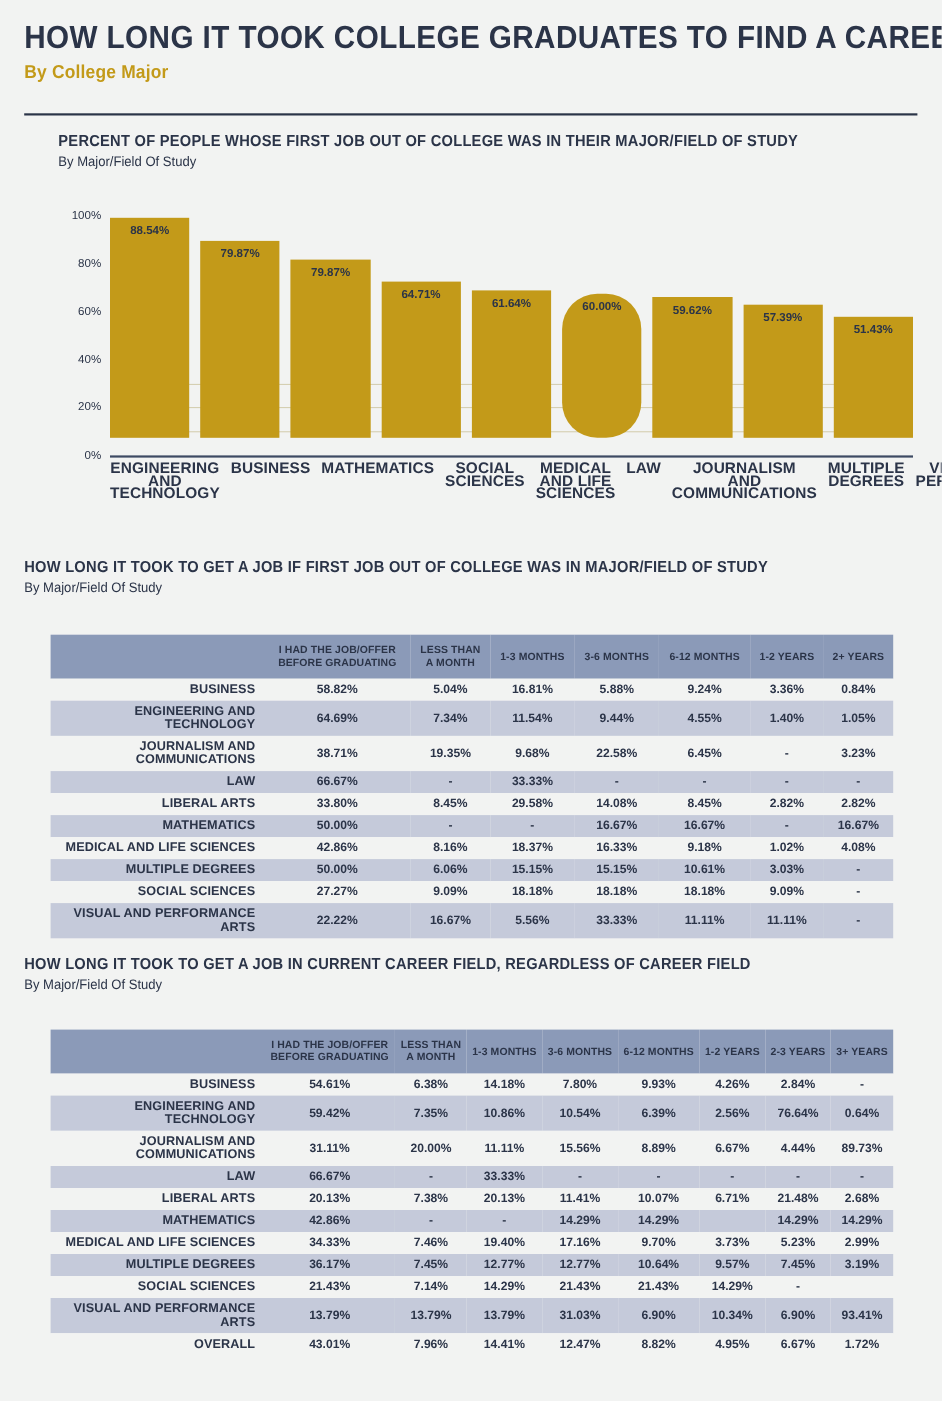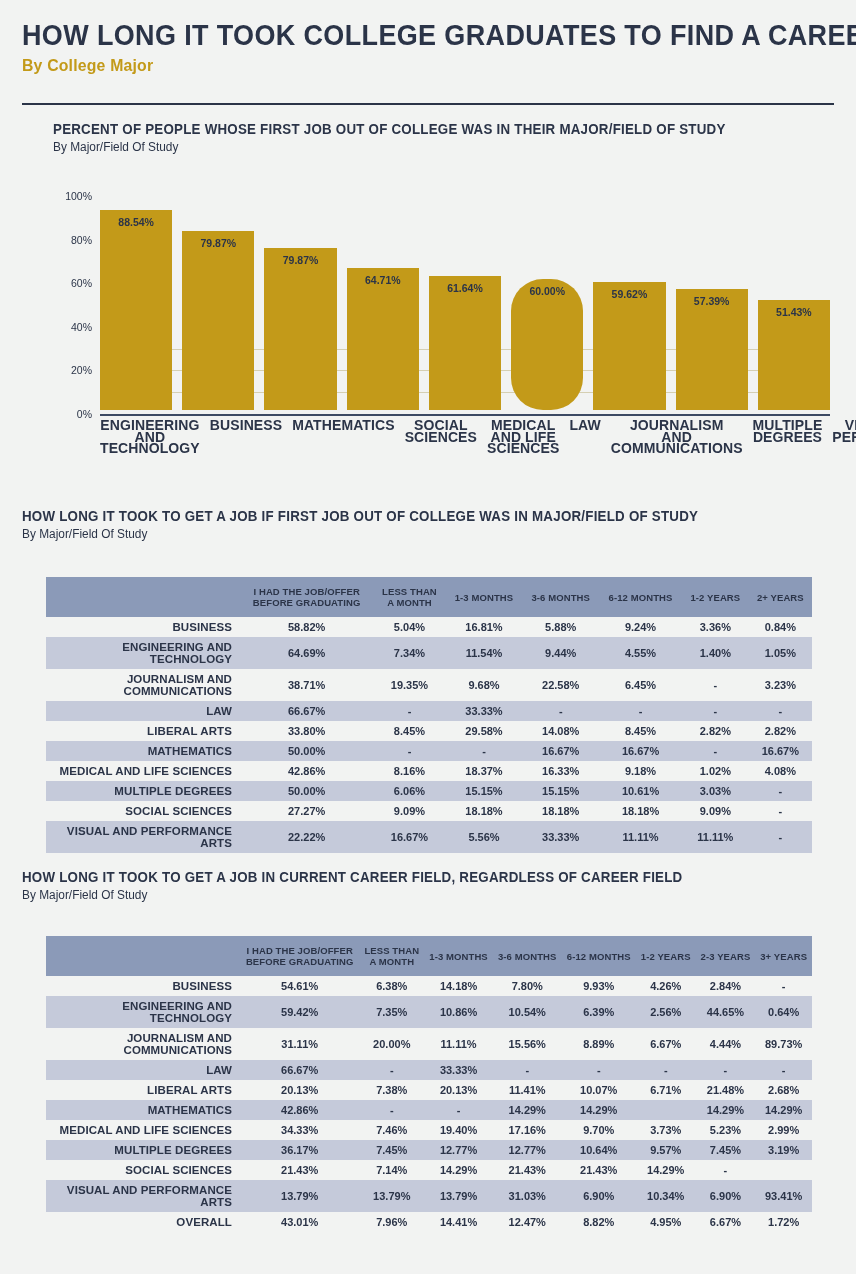--- a/index.html
+++ b/index.html
@@ -42,21 +42,21 @@
   .chart{position:absolute;left:22px;top:182px;width:812px;height:290px;}
   .plot{position:absolute;left:78px;top:14px;width:730px;height:218px;}
   .axis-x{position:absolute;left:78px;top:232px;width:730px;height:2px;background:#3d4a63;}
   .ytick{position:absolute;right:0;font-size:10.5px;color:#2b3448;transform:translateY(-50%);
          text-align:right;width:52px;}
   .ylabels{position:absolute;left:10px;top:14px;width:60px;height:218px;}
   .gridrow{position:absolute;left:0;width:100%;height:1px;background:rgba(160,140,60,.35);}
   .bars{position:absolute;left:0;bottom:0;width:100%;height:100%;display:flex;
         align-items:flex-end;gap:10px;}
   .barcol{position:relative;flex:1 1 0;height:100%;}
-  .bar{position:absolute;left:0;right:0;bottom:4px;background:#c39a19;}
+  .bar{position:absolute;left:0;right:0;bottom:16px;background:#c39a19;}
   .barval{position:absolute;left:0;right:0;top:6px;text-align:center;
           font-size:10.5px;font-weight:700;color:#2b3448;}
   .xlabels{position:absolute;left:78px;top:238px;width:730px;display:flex;gap:10px;}
   .xlab{flex:1 1 0;text-align:center;font-size:14px;line-height:11.5px;
         font-weight:700;text-transform:uppercase;color:#2b3448;letter-spacing:.1px;}
 
   
   .tbl{position:absolute;left:46px;width:766px;border-collapse:collapse;
        font-size:11px;color:#2b3448;}
   .tbl.t1{top:577px;}
@@ -386,21 +386,21 @@
           <td>-</td>
         </tr>
         <tr>
           <td class="c0">Engineering and Technology</td>
           <td>59.42%</td>
           <td>7.35%</td>
           <td>10.86%</td>
           <td>10.54%</td>
           <td>6.39%</td>
           <td>2.56%</td>
-          <td>44.65%</td>
+          <td>76.64%</td>
           <td>0.64%</td>
         </tr>
         <tr>
           <td class="c0">Journalism and Communications</td>
           <td>31.11%</td>
           <td>20.00%</td>
           <td>11.11%</td>
           <td>15.56%</td>
           <td>8.89%</td>
           <td>6.67%</td>

